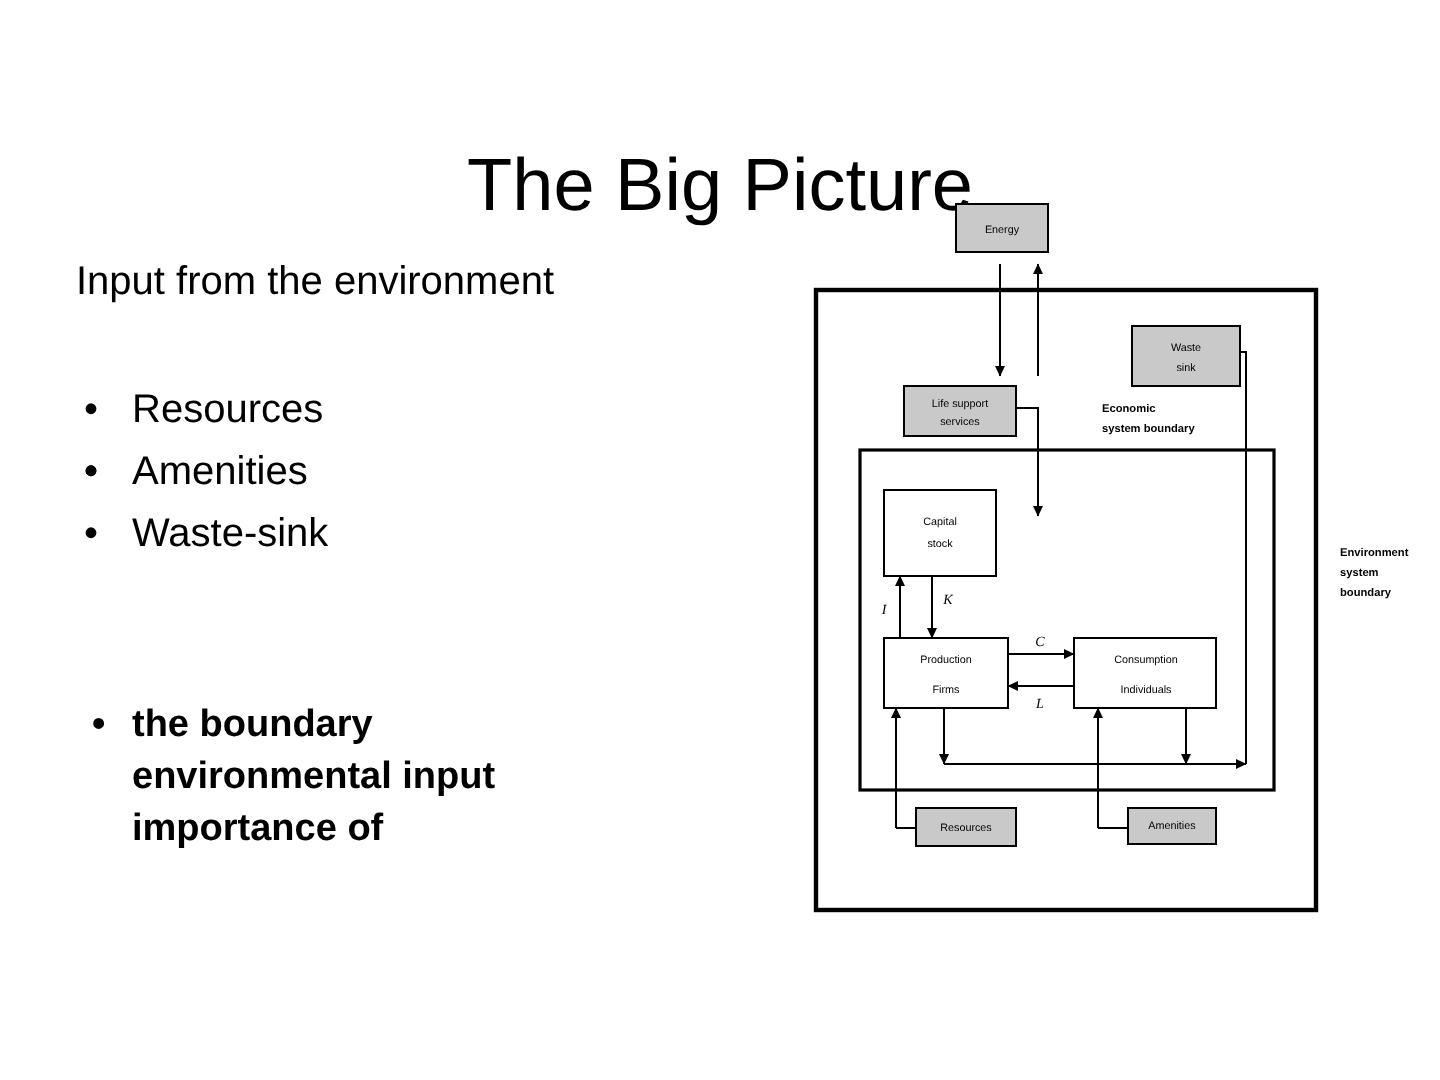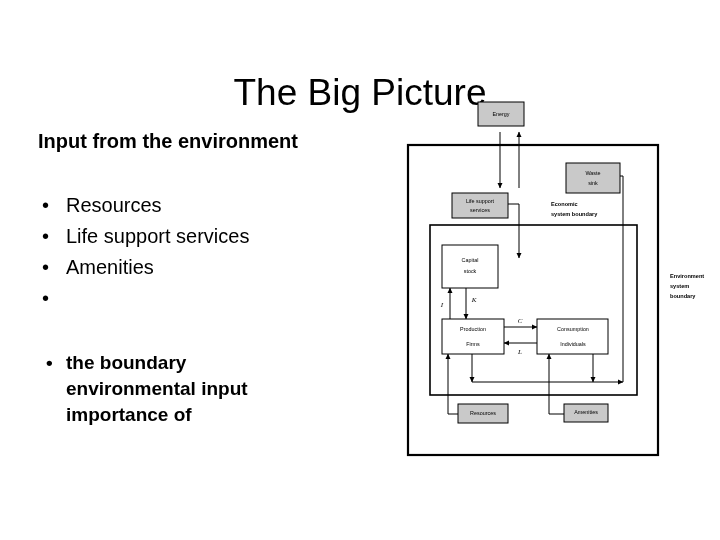--- a/index.html
+++ b/index.html
@@ -38,21 +38,20 @@
   }
 
   
   #lead-line {
     position: absolute;
     left: 38px;
     top: 128px;
     font-size: 20px;
     line-height: 26px;
     white-space: nowrap;
-    font-weight: bold;
   }
 
   #bullet-list {
     position: absolute;
     left: 38px;
     top: 190px;
     width: 340px;
     list-style: none;
     margin: 0;
     padding: 0;
@@ -160,28 +159,28 @@
 
   <div id="lead-line">Input from the environment</div>
 
   <ul id="bullet-list">
     <li>
       <span class="bullet-mark">•</span>
       <span>Resources</span>
     </li>
     <li>
       <span class="bullet-mark">•</span>
-      <span>Life support services</span>
     </li>
     <li>
       <span class="bullet-mark">•</span>
       <span>Amenities</span>
     </li>
     <li>
       <span class="bullet-mark">•</span>
+      <span>Waste-sink</span>
     </li>
   </ul>
 
   <div id="bold-point">
     <div class="bp-row">
       <span class="bullet-mark">•</span>
     </div>
     <div class="bp-row">
       <span>the boundary</span>
     </div>

